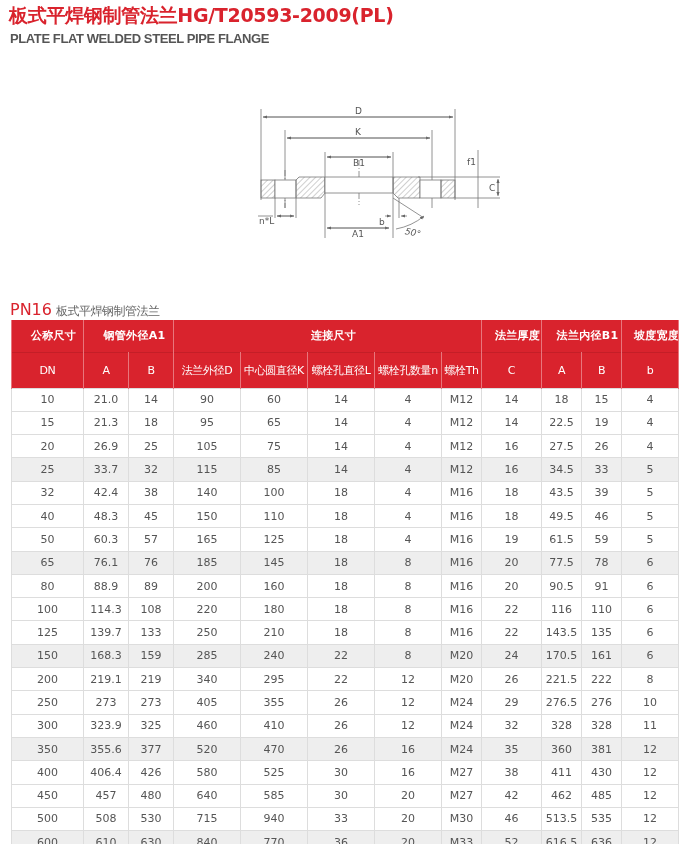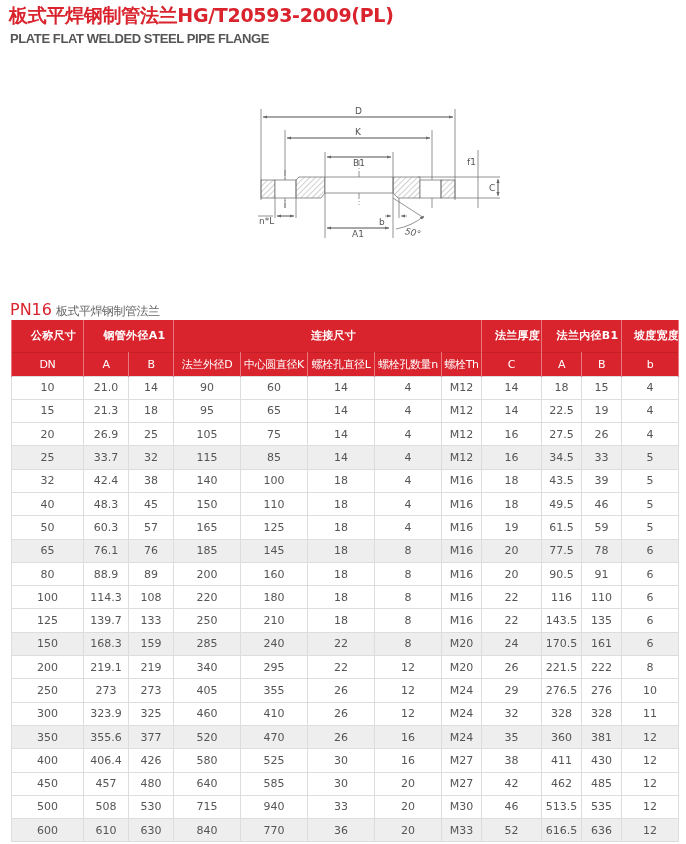--- a/index.html
+++ b/index.html
@@ -31,21 +31,21 @@
       border-collapse: collapse; table-layout: fixed;
       font-family: "DejaVu Sans", sans-serif;
     }
     table.spec th {
       background: #d9232d; color: #ffffff; font-weight: bold;
       font-size: 11px; text-align: center; white-space: nowrap; overflow: hidden;
       border-left: 1px solid #e8767c; border-right: 1px solid #e8767c;
     }
     table.spec thead tr.h1 th { height: 32px; letter-spacing: 0.3px; padding-left: 12px; }
     table.spec thead tr.h2 th {
-      height: 24px; font-weight: normal; font-size: 11px; letter-spacing: -0.4px;
+      height: 36px; font-weight: normal; font-size: 11px; letter-spacing: -0.4px;
       border-top: 1px solid #c41e27;
     }
     table.spec td {
       height: 23.3px; font-size: 11px; color: #555; text-align: center;
       border: 1px solid #dddddd; white-space: nowrap; overflow: hidden;
     }
     table.spec tbody tr.shade td { background: #eeeeee; }
   </style>
 </head>
 <body>

